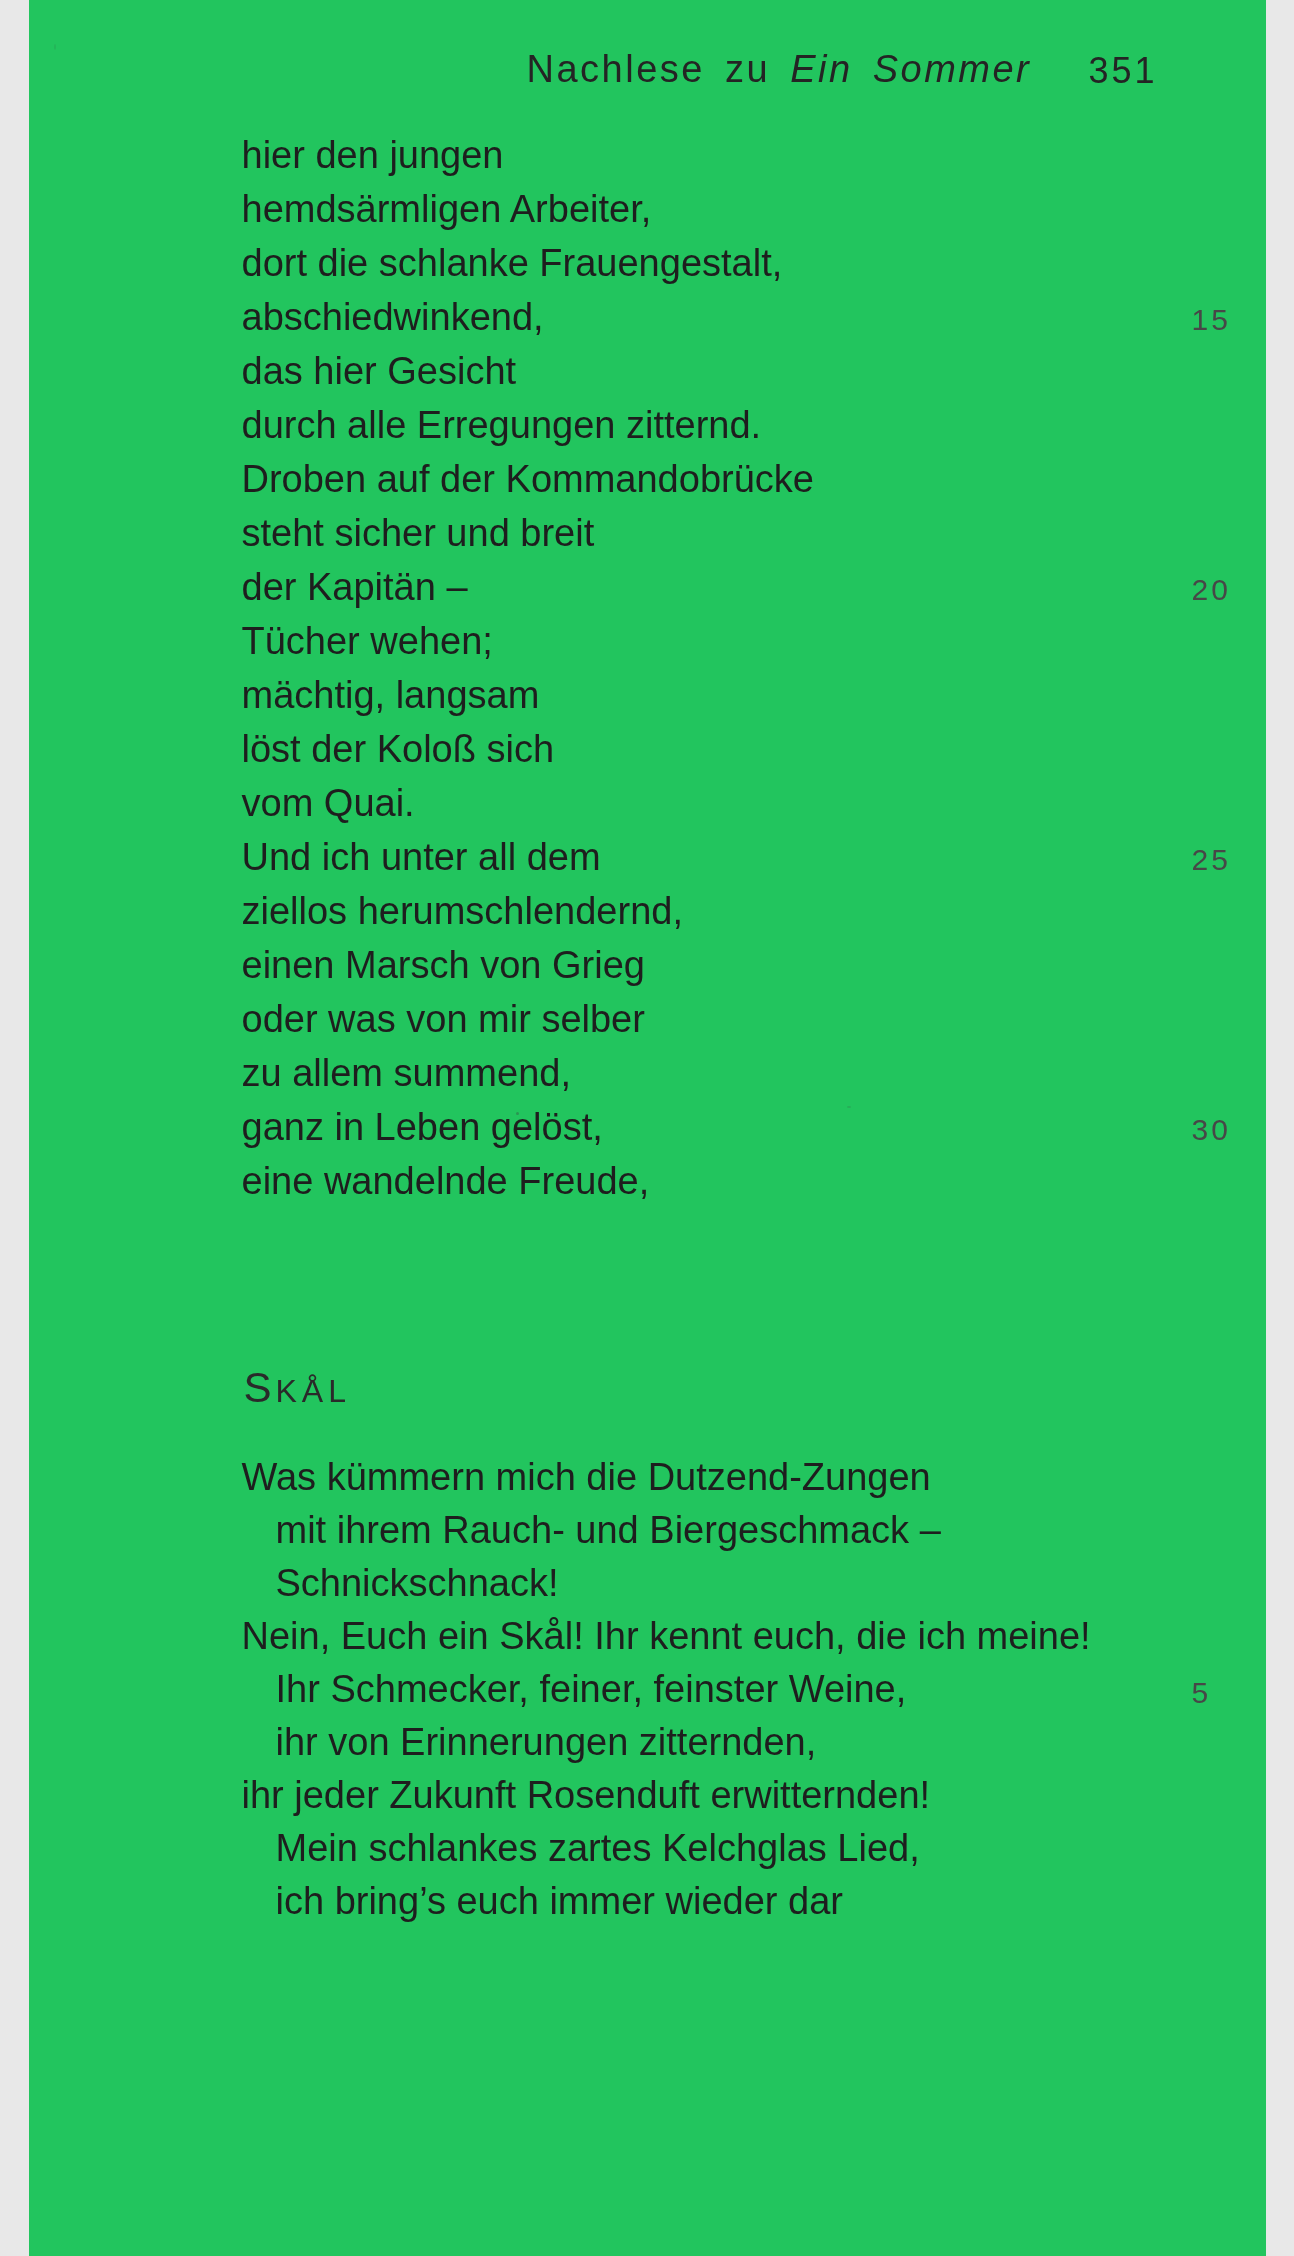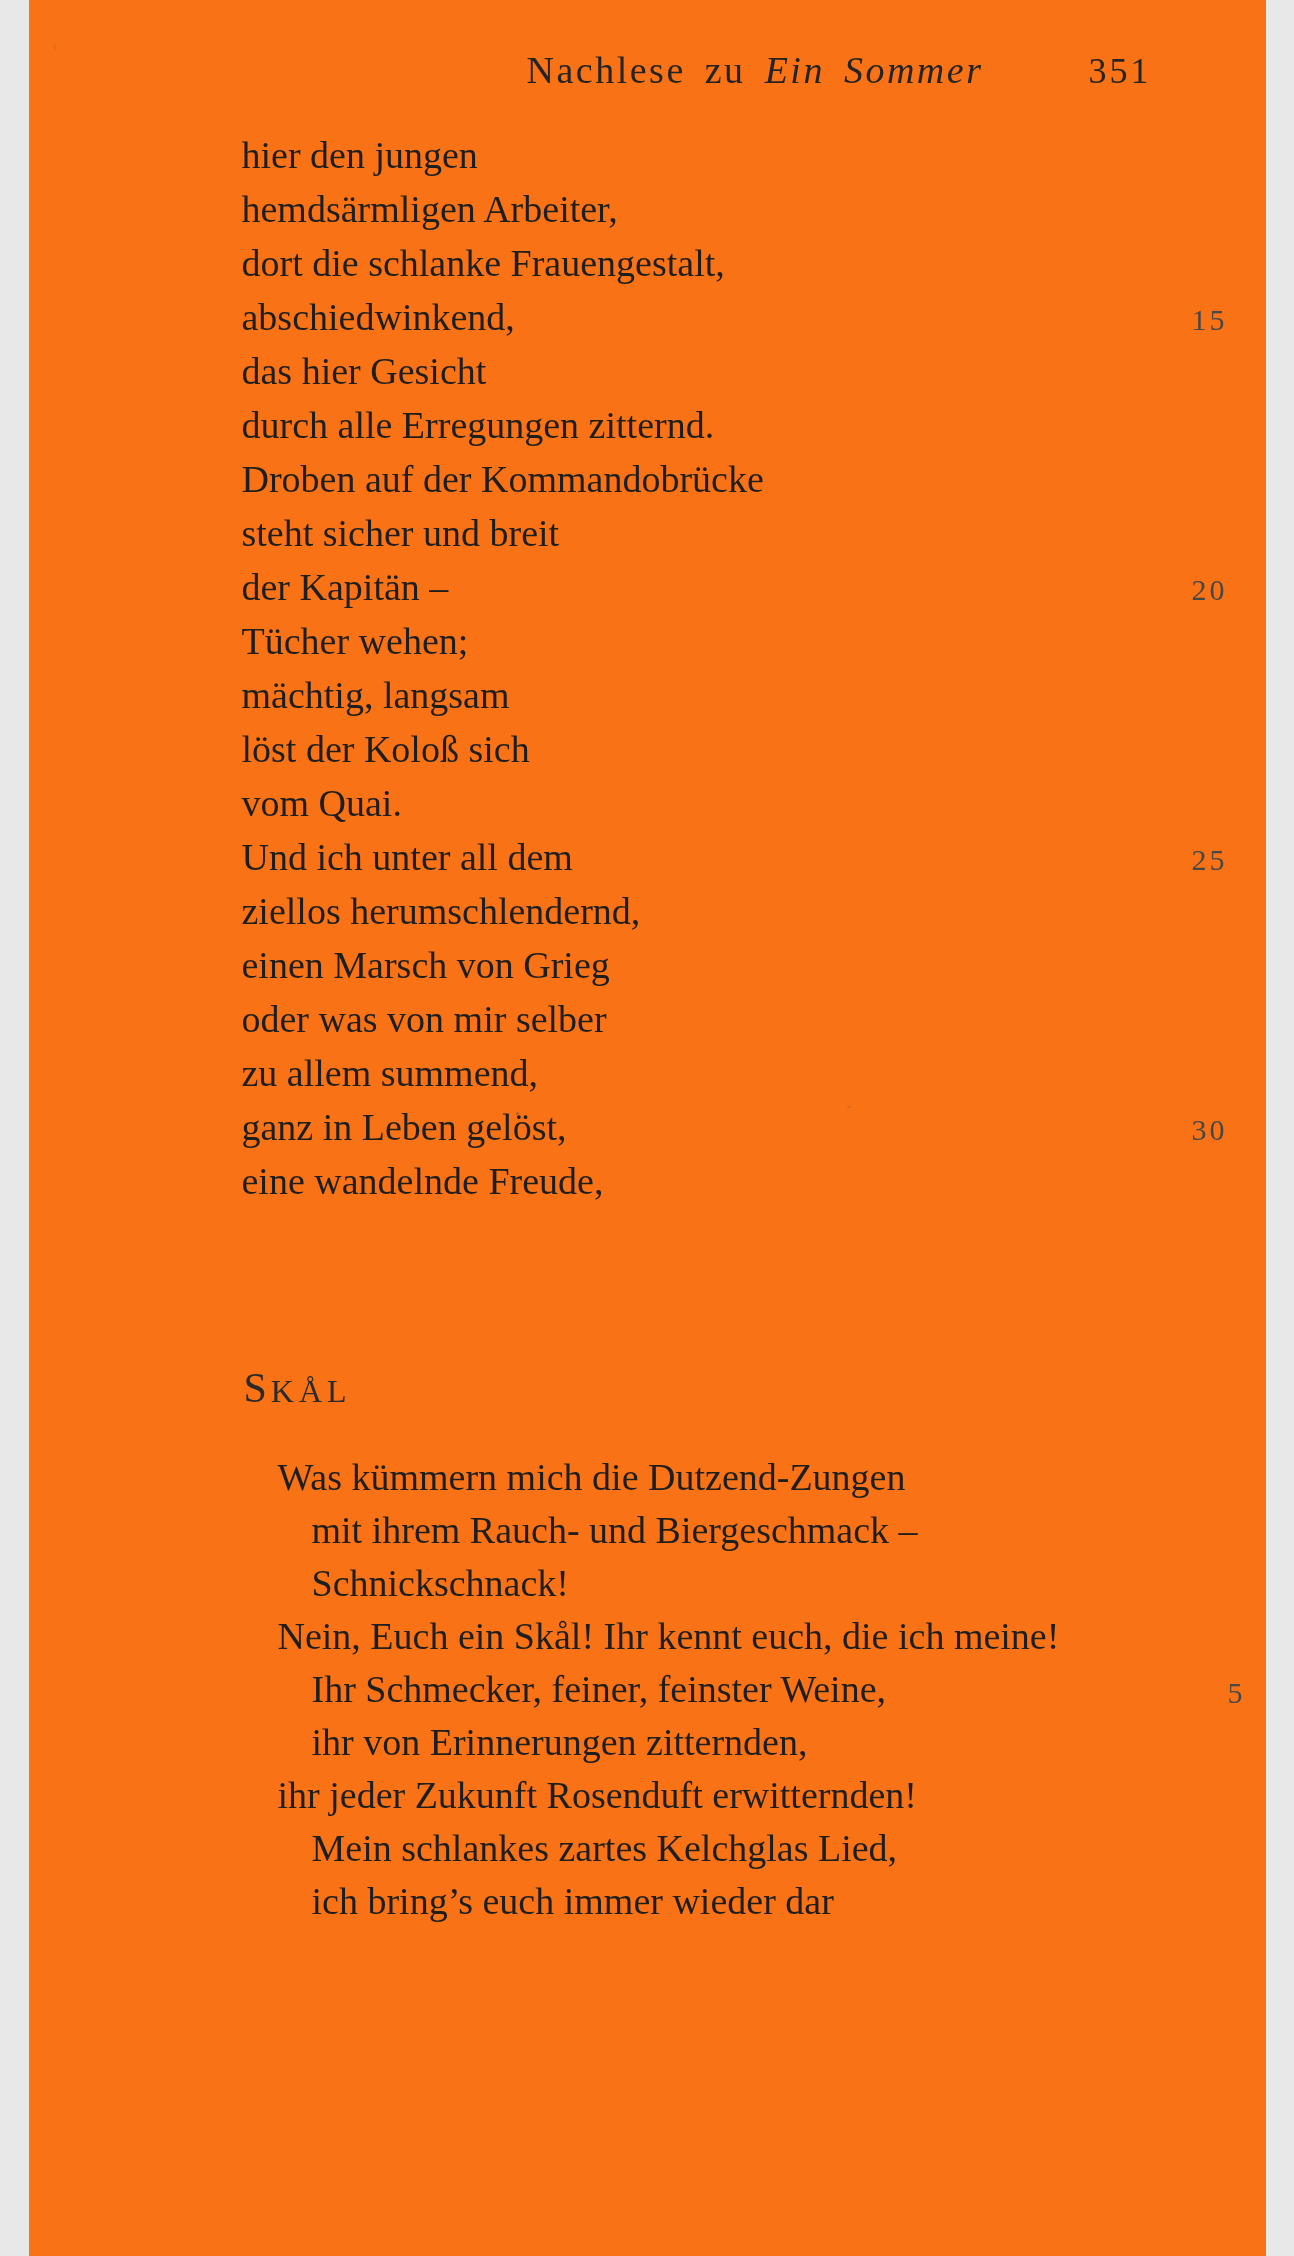--- a/index.html
+++ b/index.html
@@ -1,22 +1,22 @@
 <!DOCTYPE html>
 <html><head>
 <meta charset="utf-8">
 <style>
   html, body { margin: 0; padding: 0; background: #e8e8e8; }
   .page {
     position: relative;
     width: 1237px;
     height: 2256px;
     margin: 0 auto;
-    background: #f97316;
-    font-family: Liberation Serif, serif;
+    background: #22c55e;
+    font-family: Liberation Sans, sans-serif;
     color: #1e1e1e;
     overflow: hidden;
   }
   
   .running-header-title {
     position: absolute;
     left: 498px;
     top: 48px;
     font-size: 38px;
     letter-spacing: 2.5px;
@@ -40,21 +40,21 @@
     width: 1020px;
   }
   #poem1 { top: 128px; }
   #poem2 { top: 1451px; }
   .poem-line {
     position: relative;
     white-space: nowrap;
     font-size: 38px;
   }
   #poem1 .poem-line { height: 54px; line-height: 54px; }
-  #poem2 .poem-line { height: 53px; line-height: 53px; margin-left: 36px; }
+  #poem2 .poem-line { height: 53px; line-height: 53px; }
   .poem-line.indent .line-text { padding-left: 34px; }
   .line-text { display: inline-block; }
   .line-number {
     position: absolute;
     left: 950px;
     top: 3px;
     font-size: 30px;
     letter-spacing: 3px;
     color: #474747;
     line-height: inherit;

